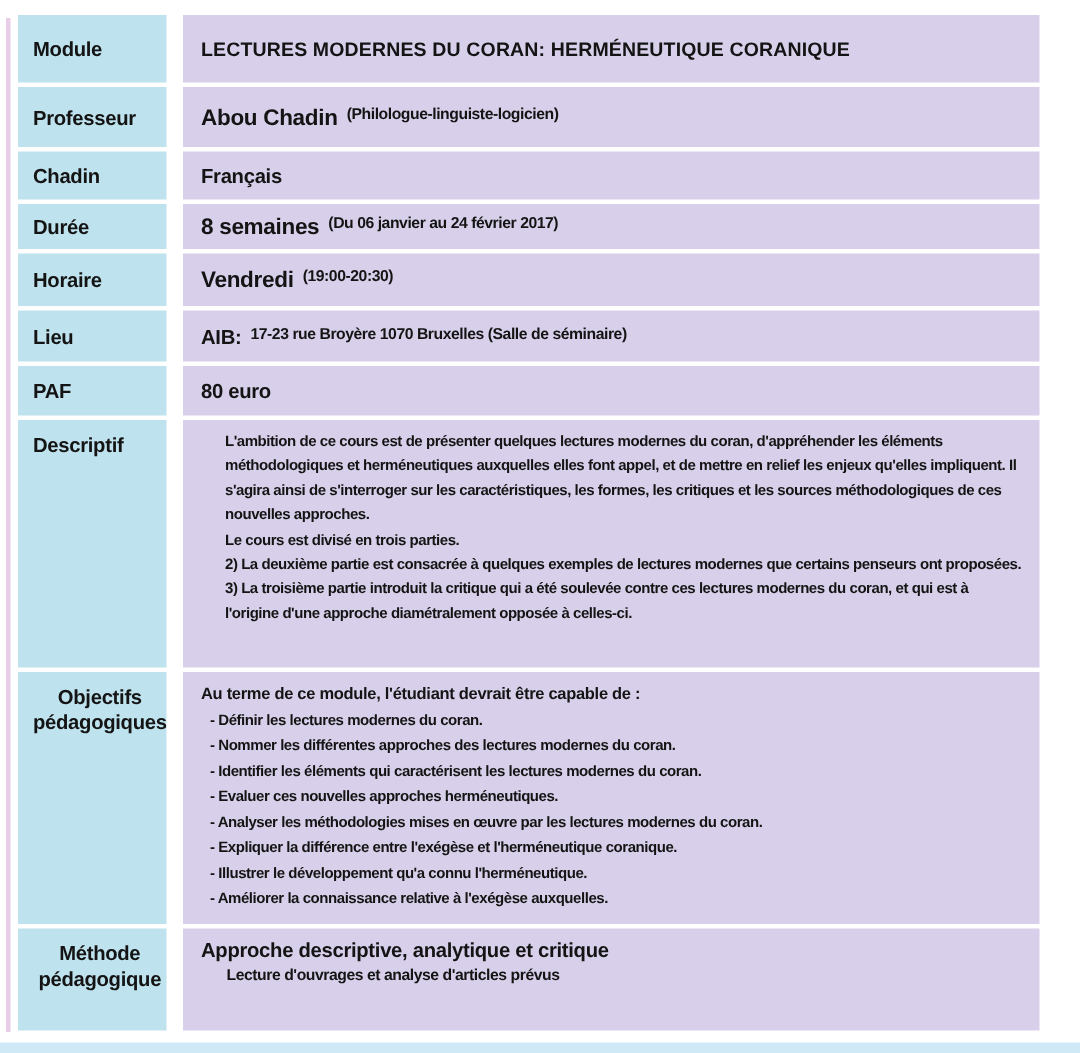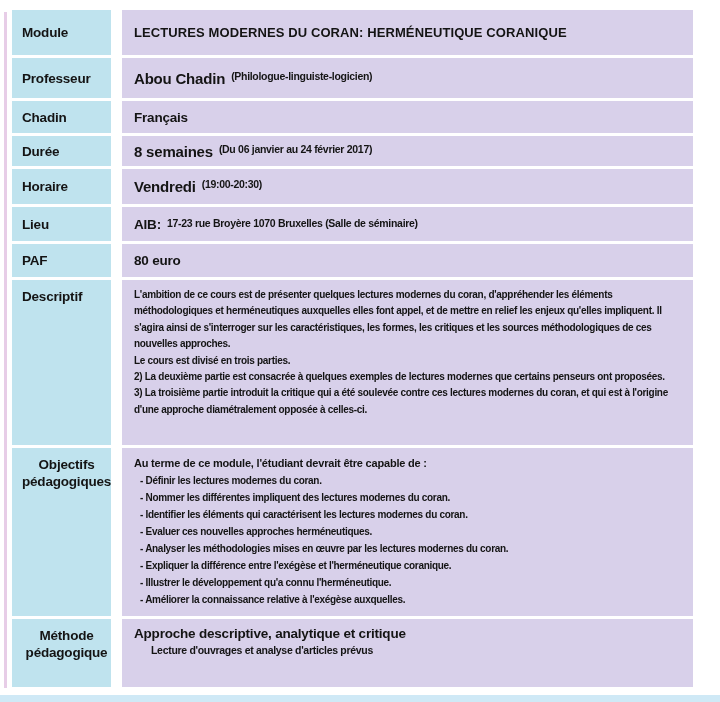--- a/index.html
+++ b/index.html
@@ -32,21 +32,21 @@
     display:flex;flex-direction:column;justify-content:center;
     padding-left:12px;padding-right:10px;box-sizing:border-box;
     overflow:hidden;
   }
   .content-cell.top{justify-content:flex-start;padding-top:7px;}
   .inline-pair{display:flex;align-items:flex-start;white-space:nowrap;}
   .module-title{font-size:13px;font-weight:700;letter-spacing:0.1px;}
   .main-lg{font-size:15px;font-weight:700;letter-spacing:-0.2px;}
   .main-md{font-size:13.5px;font-weight:700;letter-spacing:-0.2px;}
   .note{font-size:10.5px;font-weight:700;letter-spacing:-0.3px;margin-left:6px;}
-  .bodytext{font-size:10px;font-weight:700;letter-spacing:-0.3px;line-height:16.4px;}
+  .bodytext{font-size:10px;font-weight:700;letter-spacing:-0.3px;line-height:16.4px;margin-left:16px;}
   .obj-heading{font-size:11px;font-weight:700;letter-spacing:-0.2px;line-height:17px;}
   .obj-item{font-size:10px;font-weight:700;letter-spacing:-0.3px;line-height:17px;padding-left:6px;}
   .method-note{font-size:10.5px;font-weight:700;letter-spacing:-0.3px;margin-top:3px;padding-left:17px;}
   .bottom-bar{
     position:absolute;left:0;bottom:0;width:720px;height:7px;
     background:#cfe9f6;
   }
 </style>
 </head>
 <body>
@@ -125,21 +125,21 @@
     <div class="bodytext">2) La deuxième partie est consacrée à quelques exemples de lectures modernes que certains penseurs ont proposées.</div>
     <div class="bodytext">3) La troisième partie introduit la critique qui a été soulevée contre ces lectures modernes du coran, et qui est à l'origine d'une approche diamétralement opposée à celles-ci.</div>
   </div>
 
   <div class="label-cell top">
     <span>Objectifs pédagogiques</span>
   </div>
   <div class="content-cell top">
     <div class="obj-heading">Au terme de ce module, l'étudiant devrait être capable de :</div>
     <div class="obj-item">- Définir les lectures modernes du coran.</div>
-    <div class="obj-item">- Nommer les différentes impliquent des lectures modernes du coran.</div>
+    <div class="obj-item">- Nommer les différentes approches des lectures modernes du coran.</div>
     <div class="obj-item">- Identifier les éléments qui caractérisent les lectures modernes du coran.</div>
     <div class="obj-item">- Evaluer ces nouvelles approches herméneutiques.</div>
     <div class="obj-item">- Analyser les méthodologies mises en œuvre par les lectures modernes du coran.</div>
     <div class="obj-item">- Expliquer la différence entre l'exégèse et l'herméneutique coranique.</div>
     <div class="obj-item">- Illustrer le développement qu'a connu l'herméneutique.</div>
     <div class="obj-item">- Améliorer la connaissance relative à l'exégèse auxquelles.</div>
   </div>
 
   <div class="label-cell top">
     <span>Méthode pédagogique</span>

